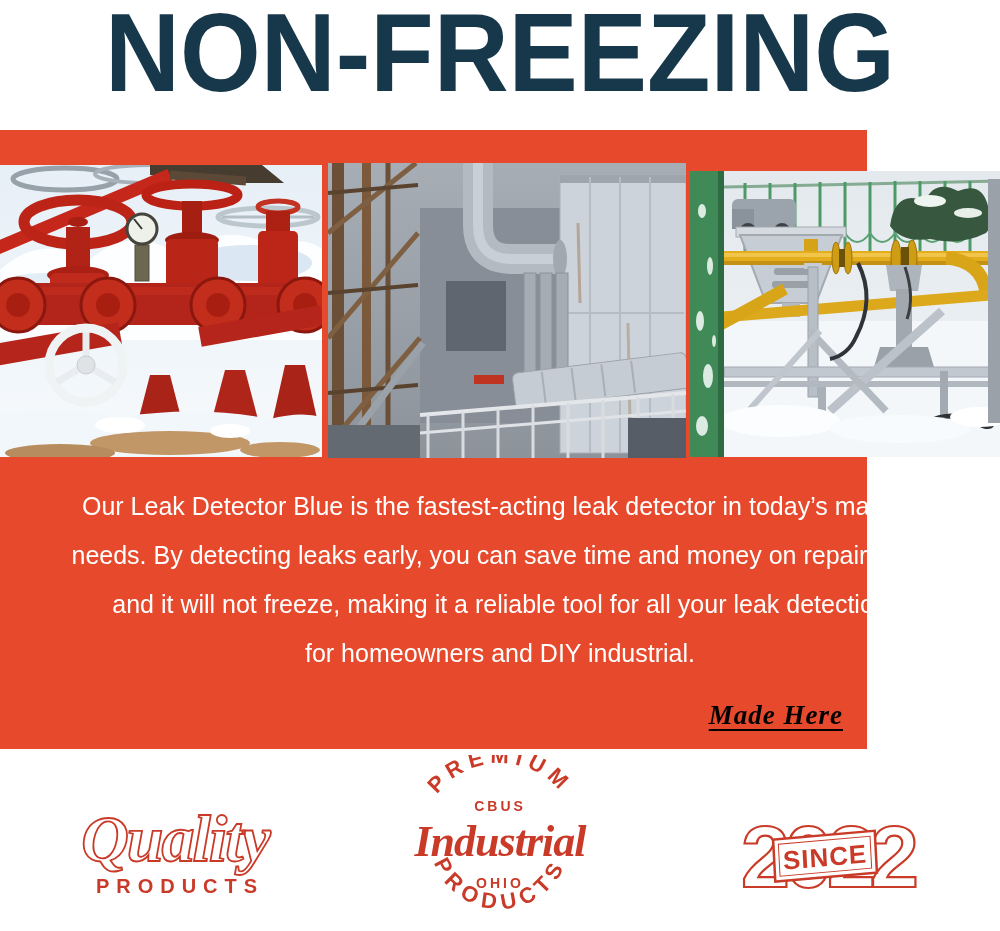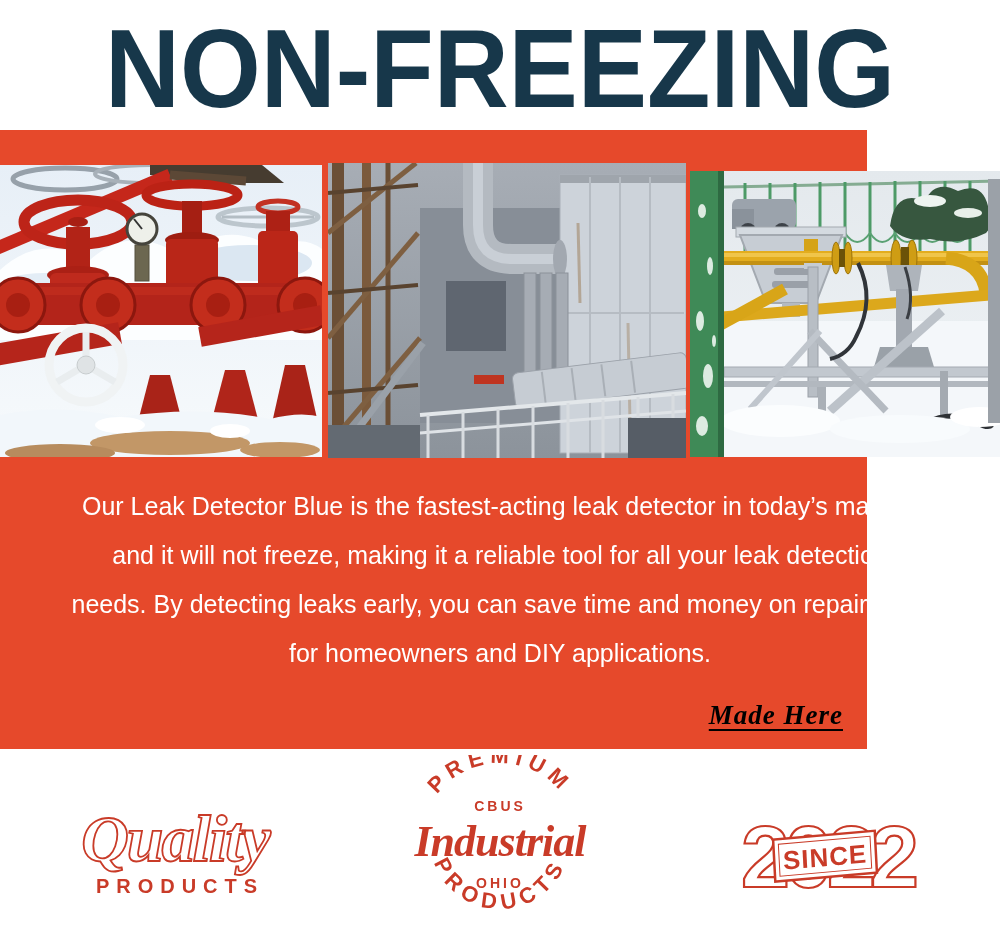--- a/index.html
+++ b/index.html
@@ -1,21 +1,21 @@
 <!DOCTYPE html>
 <html><head>
 <meta charset="utf-8">
 <style>
   html,body{margin:0;padding:0;background:#fff;}
   .canvas{
     position:relative;width:1000px;height:931px;overflow:hidden;
     background:#ffffff;font-family:"Liberation Sans",sans-serif;
   }
   
-  .top-banner{position:absolute;left:0;top:0;width:1000px;height:130px;background:#ffffff;margin-top:16px;}
+  .top-banner{position:absolute;left:0;top:0;width:1000px;height:130px;background:#ffffff;}
   
   .hero{position:absolute;left:0;top:130px;width:867px;height:619px;background:#e6492b;}
   .photo{position:absolute;overflow:hidden;background:#cfd8e0;}
   .photo svg{display:block;}
   .photo-1{left:0;top:35px;width:322px;height:292px;}
   .photo-2{left:328px;top:33px;width:358px;height:295px;}
   .photo-3{left:690px;top:41px;width:310px;height:286px;}
   
   .copy{position:absolute;left:0;top:352px;width:1000px;text-align:center;color:#ffffff;}
   .copy .line{
@@ -288,23 +288,23 @@
           <ellipse cx="10" cy="150" rx="4" ry="10"></ellipse>
             <ellipse cx="18" cy="205" rx="5" ry="12"></ellipse>
           <ellipse cx="12" cy="255" rx="6" ry="10"></ellipse>
             <ellipse cx="24" cy="170" rx="2" ry="6"></ellipse>
         </g>
       </svg>
     </div>
 
     <div class="copy">
       <div class="line">Our Leak Detector Blue is the fastest-acting leak detector in today’s market,</div>
+      <div class="line">needs. By detecting leaks early, you can save time and money on repairs and</div>
       <div class="line">and it will not freeze, making it a reliable tool for all your leak detection</div>
-      <div class="line">needs. By detecting leaks early, you can save time and money on repairs and</div>
-      <div class="line">for homeowners and DIY applications.</div>
+      <div class="line">for homeowners and DIY industrial.</div>
     </div>
 
     <div class="made-here">Made Here</div>
   </div>
 
   <div class="footer">
 
     <svg class="logo logo-quality" width="270" height="120" viewBox="0 0 270 120">
       <text x="135" y="72" text-anchor="middle" font-family="Liberation Serif, serif" font-style="italic" font-weight="bold" font-size="66" fill="#ffffff" stroke="#c93b28" stroke-width="1.8" letter-spacing="-2">Quality</text>
       <text x="140" y="104" text-anchor="middle" font-family="Liberation Sans, sans-serif" font-weight="bold" font-size="20" fill="#c93b28" letter-spacing="7">PRODUCTS</text>

